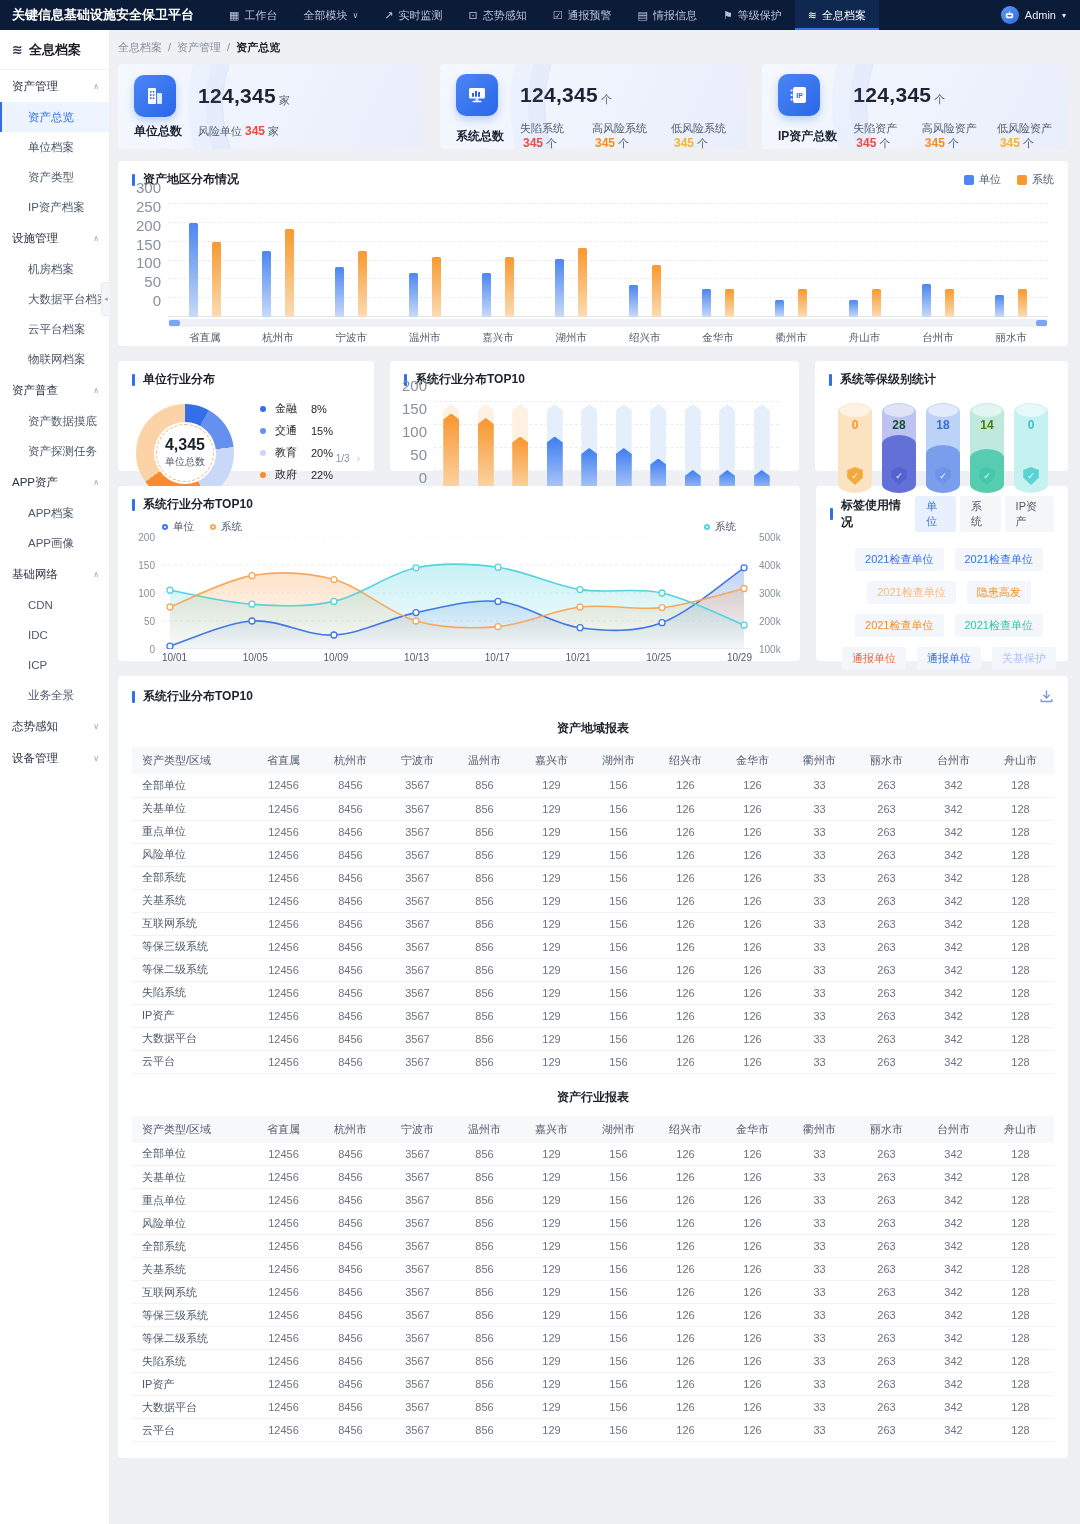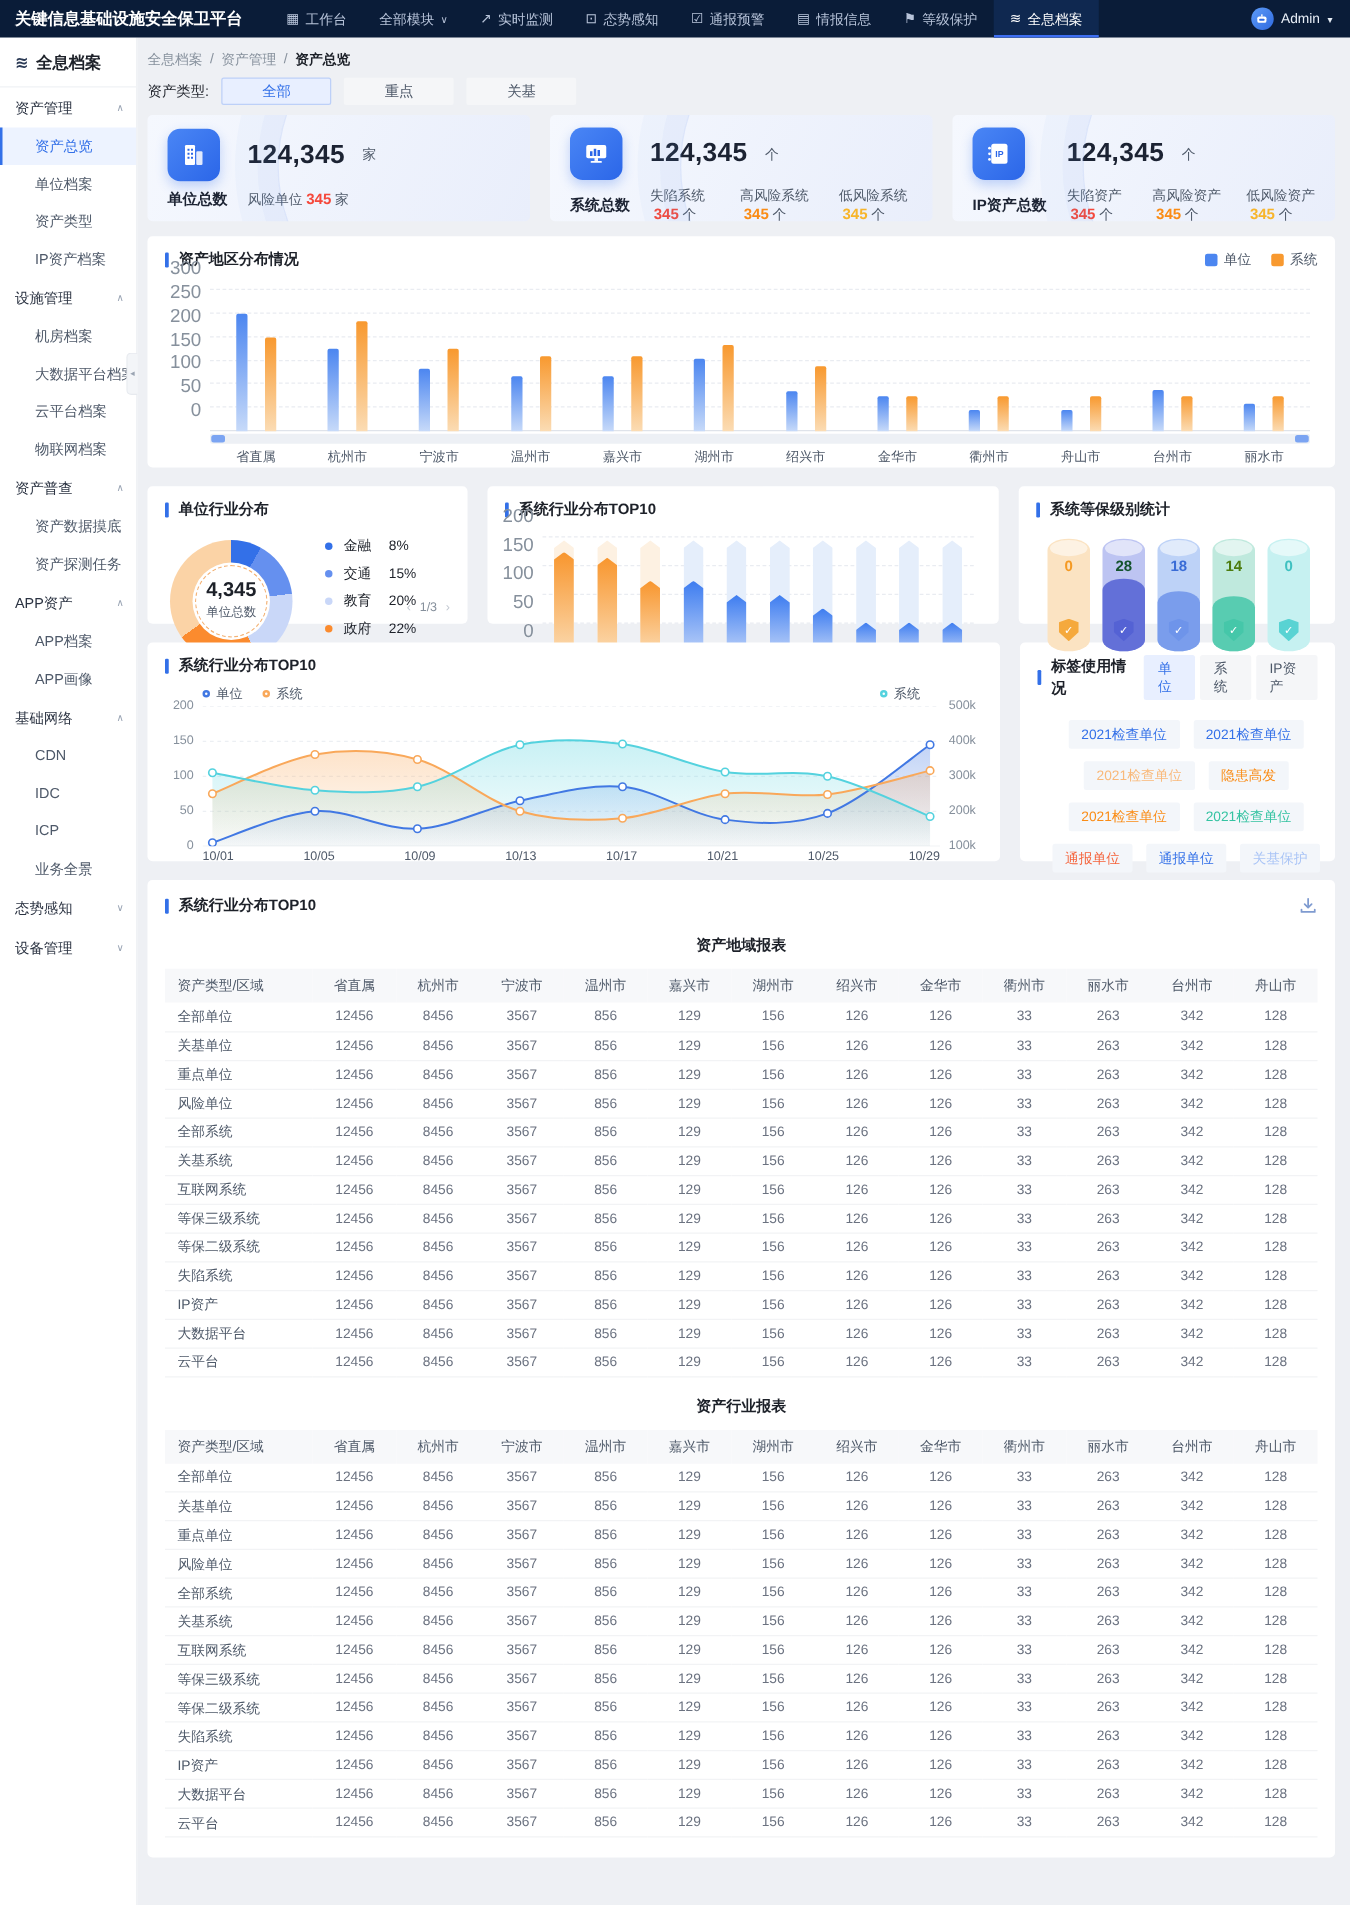--- a/index.html
+++ b/index.html
@@ -30,21 +30,21 @@
 .breadcrumb{font-size:11px;color:#86909c;display:flex;gap:6px;align-items:center;height:18px}
 .breadcrumb .cur{color:#1d2129;font-weight:bold}
 .filter-row{display:flex;align-items:center;gap:10px;margin-top:6px;font-size:11.5px;color:#1d2129}
 .filter-btn{width:88px;height:22px;display:flex;align-items:center;justify-content:center;background:#f5f6f8;border:1px solid transparent;border-radius:2px;font-size:11.5px;color:#4e5969;cursor:pointer}
 .filter-btn.active{background:#e8efff;color:#3370e8;border-color:#bdd0f8}
 
 .stat-row{display:flex;gap:16px;margin-top:8px}
 .stat-card{flex:1;height:85px;border-radius:4px;background:linear-gradient(115deg,#f5f8fe 0%,#e9eefb 100%);position:relative;overflow:hidden;padding:10px 16px 8px;display:grid;grid-template-columns:auto 1fr;grid-template-rows:auto auto;column-gap:16px;row-gap:5px;align-items:center}
 .stat-card::after{content:"";position:absolute;right:-60px;top:-90px;width:260px;height:260px;border:1px solid rgba(110,150,235,.16);border-radius:50%;box-shadow:0 0 0 16px rgba(110,150,235,.05),0 0 0 34px rgba(110,150,235,.04);pointer-events:none}
 .stat-ic{width:42px;height:42px;border-radius:10px;background:linear-gradient(135deg,#4a86f5,#2b66e8);display:flex;align-items:center;justify-content:center;box-shadow:0 4px 9px rgba(47,106,232,.28)}
-.stat-val{font-size:21px;font-weight:bold;color:#1c2333;display:flex;align-items:center;gap:14px;letter-spacing:.3px}
+.stat-val{font-size:21px;font-weight:bold;color:#1c2333;display:flex;align-items:flex-end;gap:3px;letter-spacing:.3px}
 .stat-val .unit{font-size:11px;font-weight:normal;color:#4e5969}
 .stat-title{font-size:12px;font-weight:bold;color:#1c2333;text-align:center}
 .stat-stats{display:flex;gap:20px;font-size:11px;color:#4e5969;align-items:baseline}
 .stat-stats b{font-size:12px;margin:0 3px}
 
 .panel{background:#fff;border-radius:4px;padding:10px 14px;position:relative}
 .panel-head{display:flex;align-items:center;gap:8px}
 .p-accent{width:3px;height:12px;background:#3370e8;border-radius:1px;flex:none}
 .p-title{font-size:12px;font-weight:bold;color:#1d2129}
 
@@ -267,28 +267,20 @@
 
 <main class="content">
   <div class="breadcrumb" id="breadcrumb">
       <span>全息档案</span>
       <span>/</span>
       <span>资产管理</span>
       <span>/</span>
       <span class="cur">资产总览</span>
     </div>
 
-  <div class="filter-row">
-    <span>资产类型:</span>
-    <span id="filterBtns" style="display:flex;gap:10px">
-        <span class="filter-btn active">全部</span>
-        <span class="filter-btn">重点</span>
-        <span class="filter-btn">关基</span>
-      </span>
-  </div>
 
   <div class="stat-row" id="statRow">
       <div class="stat-card">
         <div class="stat-ic">
           <svg width="22" height="22" viewBox="0 0 22 22">
             <rect x="4" y="3" width="8" height="16" rx="1" fill="#fff"></rect>
             <rect x="13" y="8" width="5" height="11" rx="1" fill="#fff" opacity=".85"></rect>
             <rect x="6" y="6" width="1.6" height="1.6" fill="#2b66e8"></rect>
             <rect x="8.8" y="6" width="1.6" height="1.6" fill="#2b66e8"></rect>
             <rect x="6" y="9.2" width="1.6" height="1.6" fill="#2b66e8"></rect>

